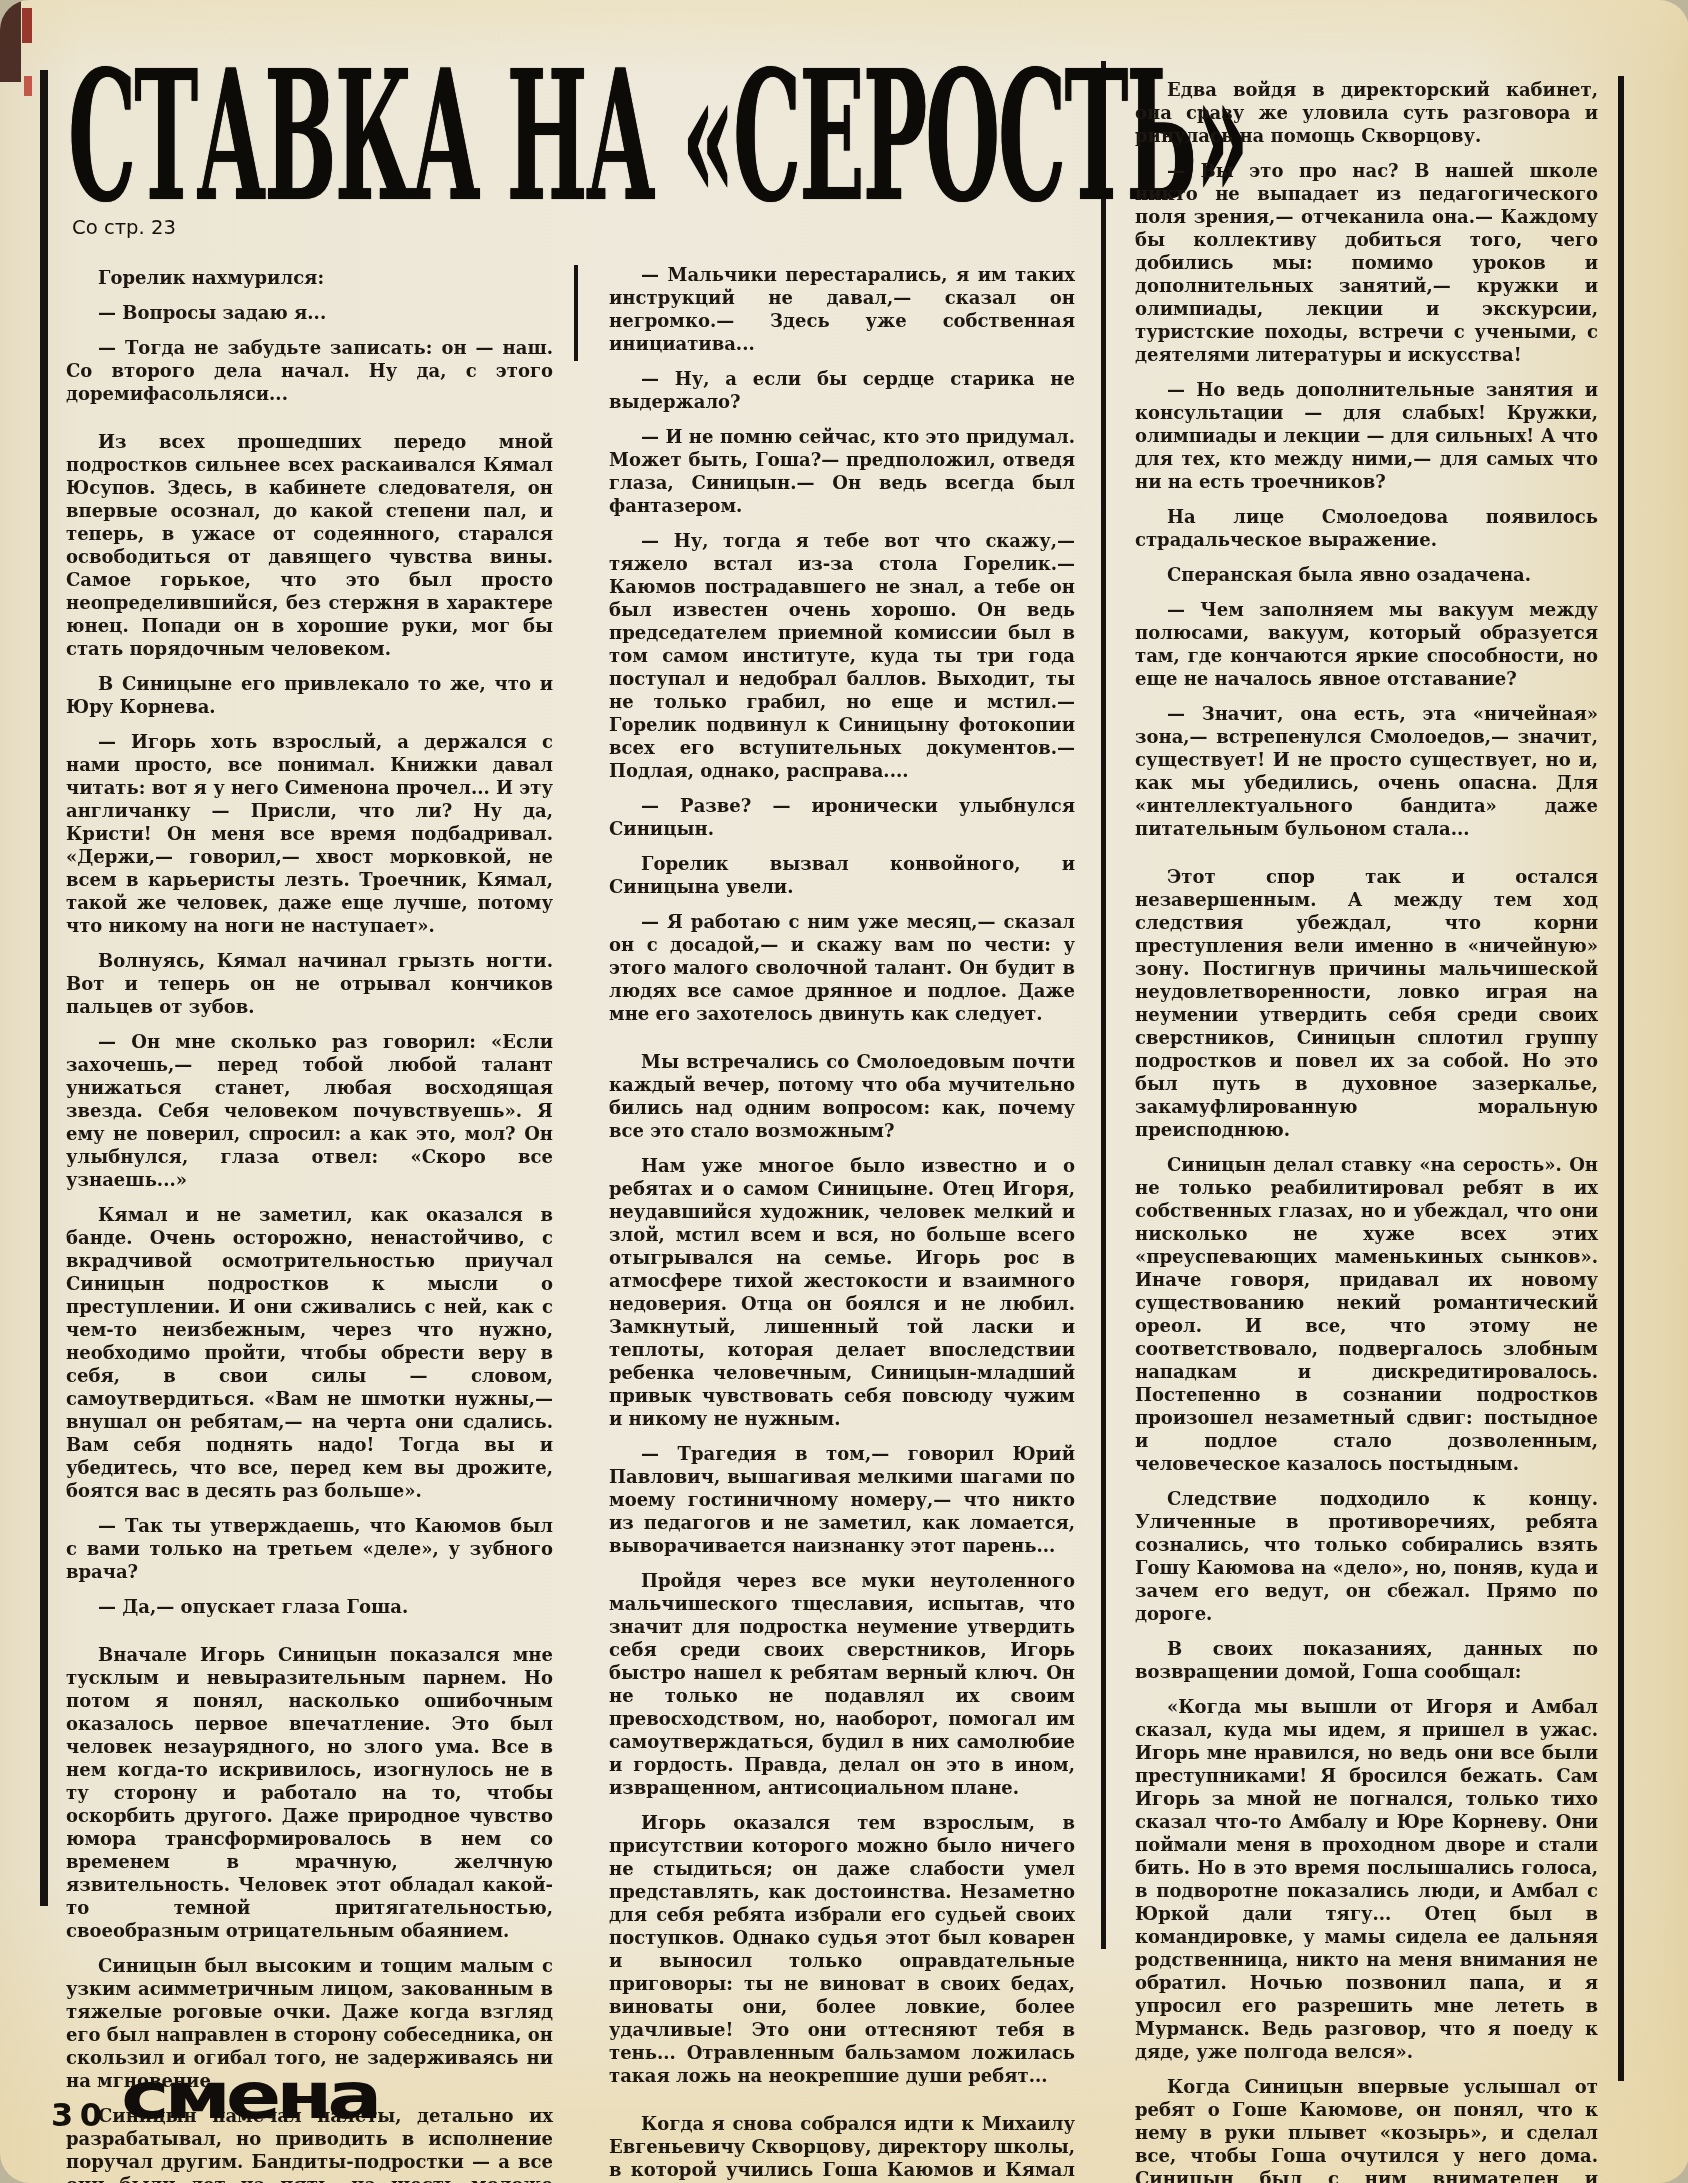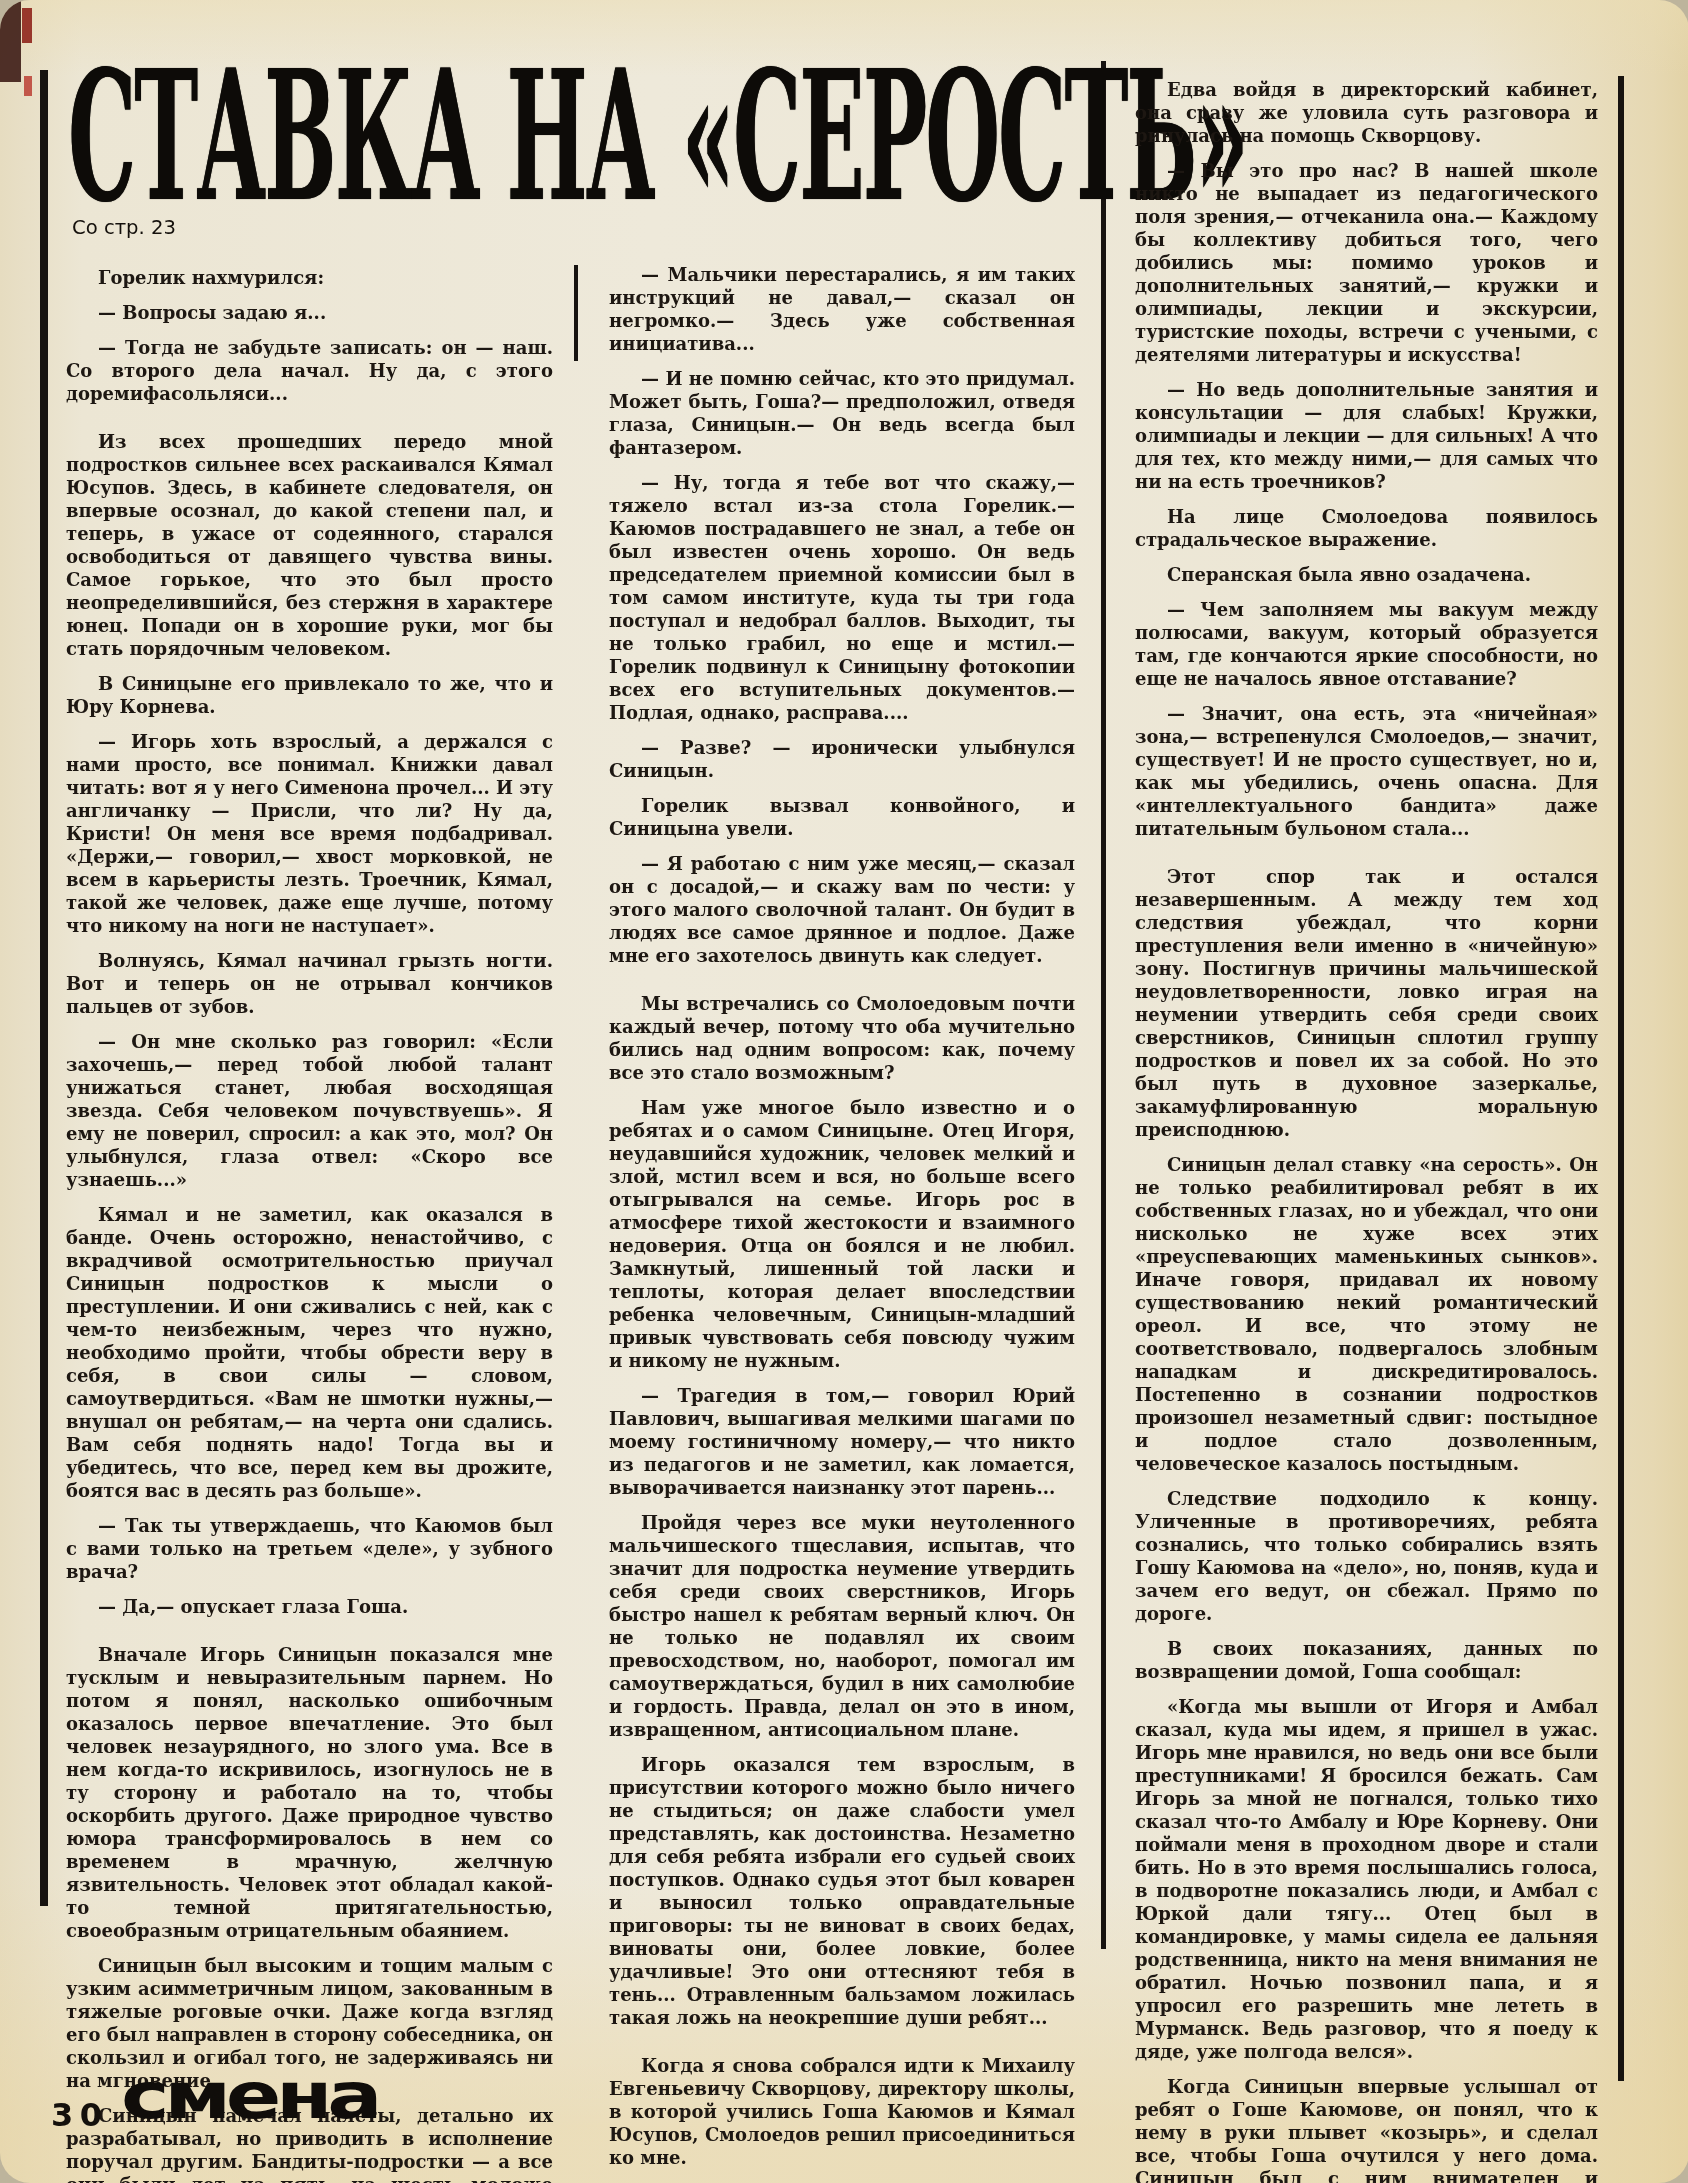--- a/index.html
+++ b/index.html
@@ -95,20 +95,21 @@
       <p class="para">— Он мне сколько раз говорил: «Если захочешь,— перед тобой любой талант унижаться станет, любая восходящая звезда. Себя человеком почувствуешь». Я ему не поверил, спросил: а как это, мол? Он улыбнулся, глаза отвел: «Скоро все узнаешь...»</p>
       <p class="para">Кямал и не заметил, как оказался в банде. Очень осторожно, ненастойчиво, с вкрадчивой осмотрительностью приучал Синицын подростков к мысли о преступлении. И они сживались с ней, как с чем-то неизбежным, через что нужно, необходимо пройти, чтобы обрести веру в себя, в свои силы — словом, самоутвердиться. «Вам не шмотки нужны,— внушал он ребятам,— на черта они сдались. Вам себя поднять надо! Тогда вы и убедитесь, что все, перед кем вы дрожите, боятся вас в десять раз больше».</p>
       <p class="para">— Так ты утверждаешь, что Каюмов был с вами только на третьем «деле», у зубного врача?</p>
       <p class="para">— Да,— опускает глаза Гоша.</p>
       <p class="para brk">Вначале Игорь Синицын показался мне тусклым и невыразительным парнем. Но потом я понял, насколько ошибочным оказалось первое впечатление. Это был человек незаурядного, но злого ума. Все в нем когда-то искривилось, изогнулось не в ту сторону и работало на то, чтобы оскорбить другого. Даже природное чувство юмора трансформировалось в нем со временем в мрачную, желчную язвительность. Человек этот обладал какой-то темной притягательностью, своеобразным отрицательным обаянием.</p>
       <p class="para">Синицын был высоким и тощим малым с узким асимметричным лицом, закованным в тяжелые роговые очки. Даже когда взгляд его был направлен в сторону собеседника, он скользил и огибал того, не задерживаясь ни на мгновение.</p>
       <p class="para">Синицын намечал налеты, детально их разрабатывал, но приводить в исполнение поручал другим. Бандиты-подростки — а все они были лет на пять, на шесть моложе Синицына — долго и тщательно зазубривали его инструкции и до мелочей отрабатывали каждый свою роль. Обычно Игорь в веселой маске Арлекина стоял в дверях обреченной квартиры и молча следил за происходящим. Он испытывал садистское наслаждение, наблюдая, как заискивающе оглядываются, ищут в его глазах одобрения разбушевавшиеся, потерявшие человеческий облик подростки.</p>
     </div>
   <div class="col col-2">
       <p class="para">— Мальчики перестарались, я им таких инструкций не давал,— сказал он негромко.— Здесь уже собственная инициатива...</p>
+      <p class="para">— Ну, а если бы сердце старика не выдержало?</p>
       <p class="para">— И не помню сейчас, кто это придумал. Может быть, Гоша?— предположил, отведя глаза, Синицын.— Он ведь всегда был фантазером.</p>
       <p class="para">— Ну, тогда я тебе вот что скажу,— тяжело встал из-за стола Горелик.— Каюмов пострадавшего не знал, а тебе он был известен очень хорошо. Он ведь председателем приемной комиссии был в том самом институте, куда ты три года поступал и недобрал баллов. Выходит, ты не только грабил, но еще и мстил.— Горелик подвинул к Синицыну фотокопии всех его вступительных документов.— Подлая, однако, расправа....</p>
       <p class="para">— Разве? — иронически улыбнулся Синицын.</p>
       <p class="para">Горелик вызвал конвойного, и Синицына увели.</p>
       <p class="para">— Я работаю с ним уже месяц,— сказал он с досадой,— и скажу вам по чести: у этого малого сволочной талант. Он будит в людях все самое дрянное и подлое. Даже мне его захотелось двинуть как следует.</p>
       <p class="para brk">Мы встречались со Смолоедовым почти каждый вечер, потому что оба мучительно бились над одним вопросом: как, почему все это стало возможным?</p>
       <p class="para">Нам уже многое было известно и о ребятах и о самом Синицыне. Отец Игоря, неудавшийся художник, человек мелкий и злой, мстил всем и вся, но больше всего отыгрывался на семье. Игорь рос в атмосфере тихой жестокости и взаимного недоверия. Отца он боялся и не любил. Замкнутый, лишенный той ласки и теплоты, которая делает впоследствии ребенка человечным, Синицын-младший привык чувствовать себя повсюду чужим и никому не нужным.</p>
       <p class="para">— Трагедия в том,— говорил Юрий Павлович, вышагивая мелкими шагами по моему гостиничному номеру,— что никто из педагогов и не заметил, как ломается, выворачивается наизнанку этот парень...</p>
       <p class="para">Пройдя через все муки неутоленного мальчишеского тщеславия, испытав, что значит для подростка неумение утвердить себя среди своих сверстников, Игорь быстро нашел к ребятам верный ключ. Он не только не подавлял их своим превосходством, но, наоборот, помогал им самоутверждаться, будил в них самолюбие и гордость. Правда, делал он это в ином, извращенном, антисоциальном плане.</p>
       <p class="para">Игорь оказался тем взрослым, в присутствии которого можно было ничего не стыдиться; он даже слабости умел представлять, как достоинства. Незаметно для себя ребята избрали его судьей своих поступков. Однако судья этот был коварен и выносил только оправдательные приговоры: ты не виноват в своих бедах, виноваты они, более ловкие, более удачливые! Это они оттесняют тебя в тень... Отравленным бальзамом ложилась такая ложь на неокрепшие души ребят...</p>

